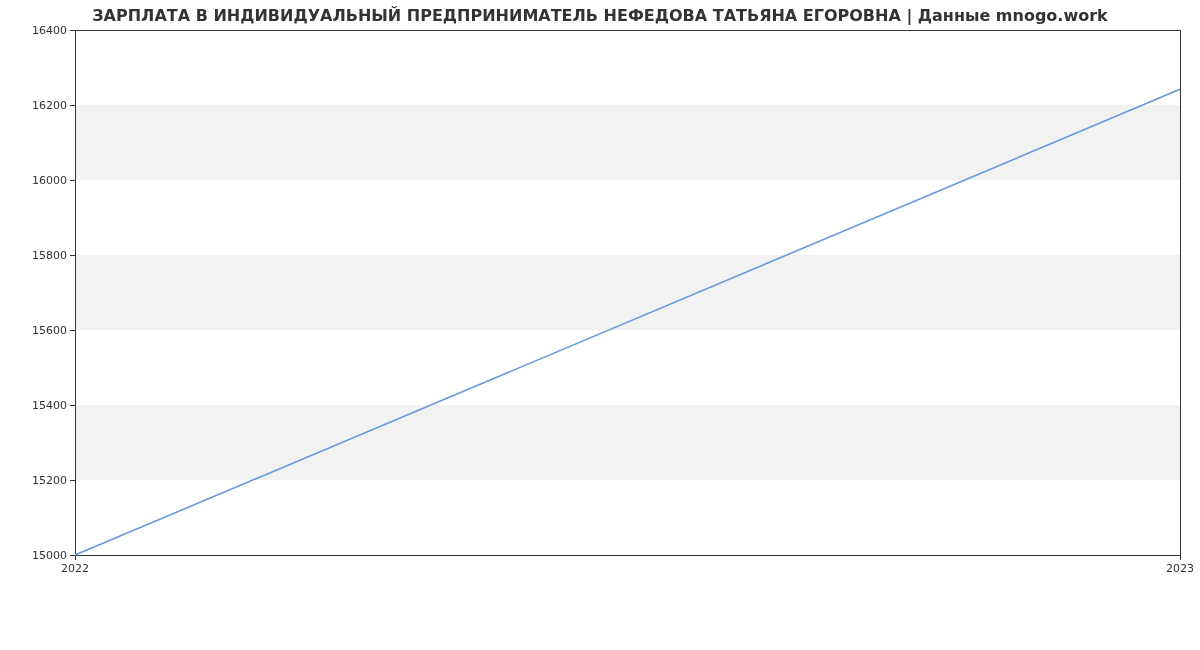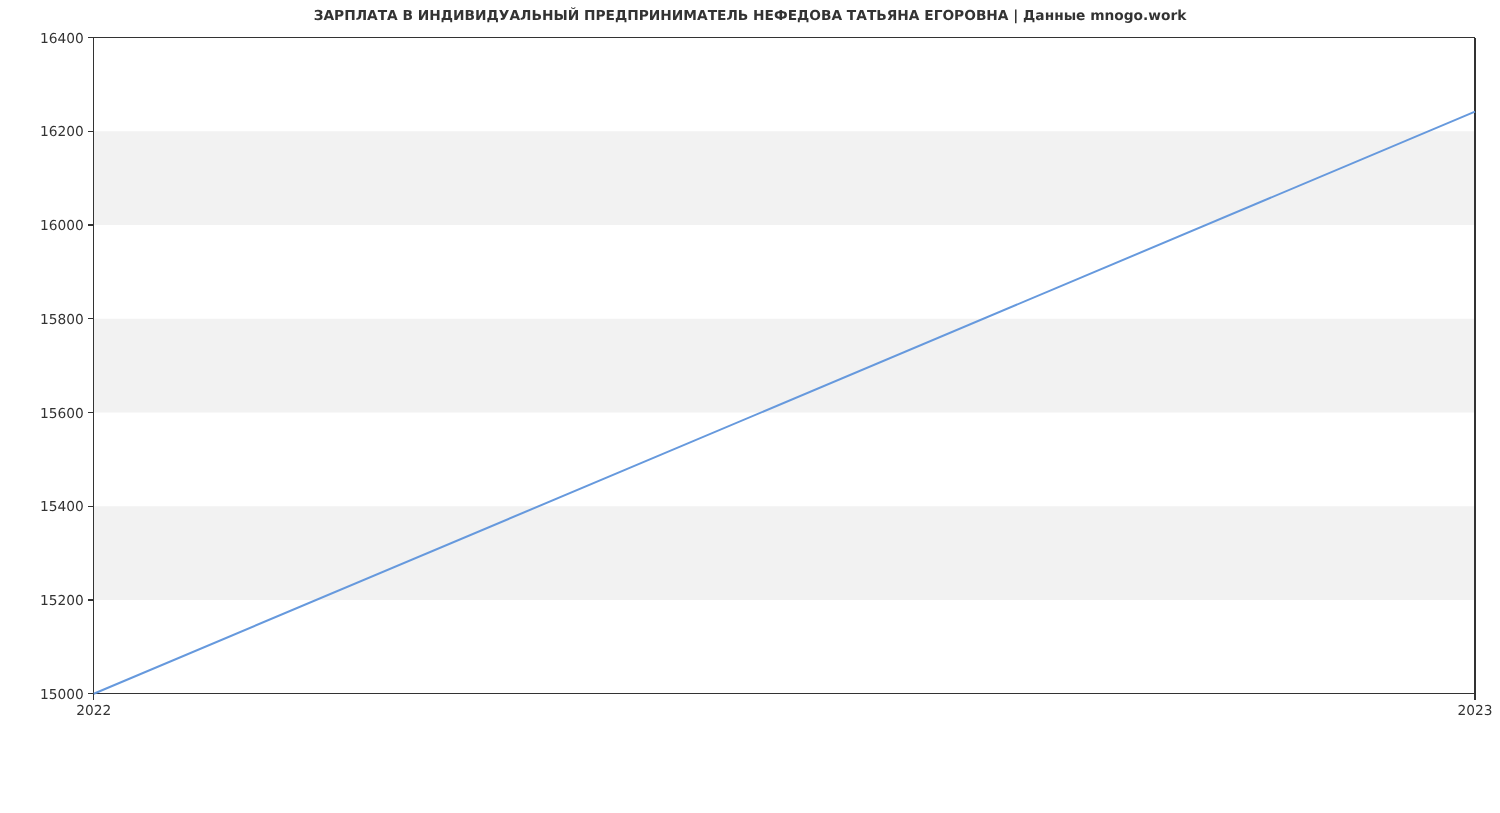--- a/index.html
+++ b/index.html
@@ -15,21 +15,21 @@
     position: relative;
     width: 1200px;
     height: 650px;
   }
   .title {
     position: absolute;
     top: 6px;
     left: 0;
     right: 0;
     text-align: center;
-    font-size: 11px;
+    font-size: 16px;
     font-weight: bold;
     color: #333333;
   }
   svg { display: block; }
   .plot-bg { fill: #ffffff; }
   .band { fill: #f2f2f2; }
   .axis-line { stroke: #333333; stroke-width: 1; shape-rendering: crispEdges; }
   .tick { stroke: #333333; stroke-width: 1; shape-rendering: crispEdges; }
   .tick-label { font-size: 11px; fill: #333333; }
   .series-line { stroke: #6699dd; stroke-width: 1.6; fill: none; }

